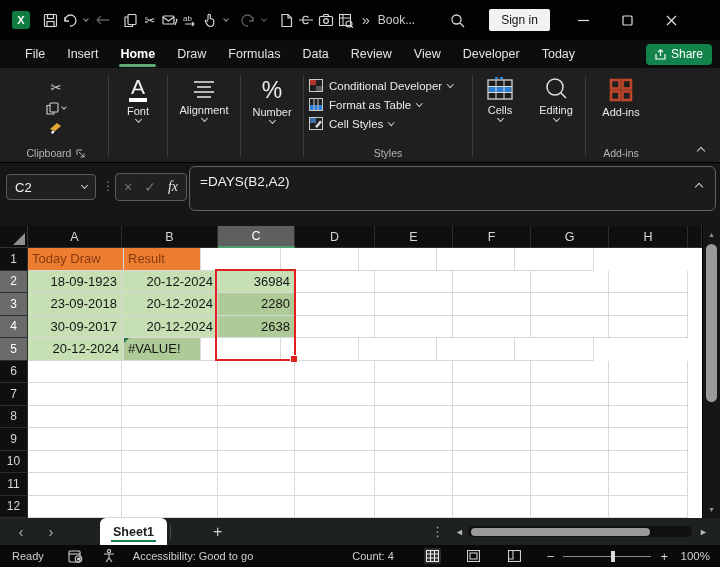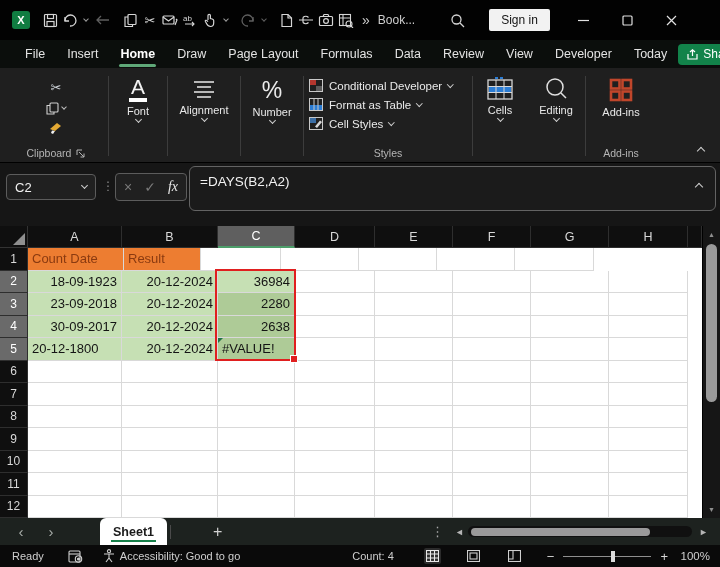--- a/index.html
+++ b/index.html
@@ -97,21 +97,21 @@
 .sdots{position:absolute;left:431px;font-size:13px;color:#a8a8a8;}
 .hs-left{position:absolute;left:455px;font-size:9px;color:#b5b5b5;}
 .hs-track{position:absolute;left:468px;right:28px;top:8px;height:11px;background:#101010;border-radius:6px;}
 .hs-thumb{position:absolute;left:3px;top:1.5px;width:80%;height:8px;background:#9a9a9a;border-radius:4px;}
 .hs-right{position:absolute;right:12px;font-size:9px;color:#b5b5b5;}
 
 
 .statusbar{height:22px;background:#0a0a0a;display:flex;align-items:center;font-size:11px;color:#cfcfcf;padding:0 10px;flex:none;}
 .sb-ready{margin-left:2px;}
 .sb-macro{margin-left:24px;display:flex;align-items:center;}
-.sb-access{margin-left:20px;display:flex;align-items:center;gap:5px;}
+.sb-access{margin-left:20px;display:flex;align-items:center;gap:18px;}
 .sb-right{margin-left:auto;display:flex;align-items:center;}
 .sb-count{margin-right:30px;}
 .viewicons{display:flex;align-items:center;gap:24px;margin-right:24px;}
 .viewbtn{display:flex;align-items:center;justify-content:center;padding:2px;}
 .viewbtn.sel{background:#2b2b2b;border-radius:2px;}
 .zoomctl{display:flex;align-items:center;gap:9px;}
 .zbtn{font-size:13px;color:#d8d8d8;}
 .ztrack{width:88px;height:1px;background:#8f8f8f;position:relative;}
 .zthumb{position:absolute;left:54%;top:-5px;width:4px;height:11px;background:#dcdcdc;}
 .zoomlvl{width:42px;text-align:right;font-size:11.5px;}
@@ -234,21 +234,20 @@
           </svg>
         </div>
     </div>
   </div>
 
   <div class="tabrow">
     <div class="rtab">File</div>
     <div class="rtab">Insert</div>
     <div class="rtab active">Home</div>
     <div class="rtab">Draw</div>
-    <div class="rtab">Page Layout</div>
     <div class="rtab">Formulas</div>
     <div class="rtab">Data</div>
     <div class="rtab">Review</div>
     <div class="rtab">View</div>
     <div class="rtab">Developer</div>
     <div class="rtab">Today</div>
     <div class="share-btn">
       <svg width="11" height="11" viewBox="0 0 11 11" fill="none" stroke="#fff" stroke-width="1.2">
           <path d="M1,5 L1,10 L10,10 L10,5"></path>
           <path d="M5.5,7 L5.5,1 M3,3 L5.5,0.8 L8,3"></path>
@@ -444,21 +443,21 @@
           <div class="ch sel" style="width: 77px;">C</div>
           <div class="ch" style="width: 80px;">D</div>
           <div class="ch" style="width: 78px;">E</div>
           <div class="ch" style="width: 78px;">F</div>
           <div class="ch" style="width: 78px;">G</div>
           <div class="ch" style="width: 79px;">H</div>
           <div class="ch fill" style="width: 14px;"></div>
         </div>
         <div class="gridrow">
           <div class="rh">1</div>
-          <div class="cell c-hdr" style="width: 96px;">Count Date</div>
+          <div class="cell c-hdr" style="width: 96px;">Today Draw</div>
           <div class="cell c-hdr" style="width: 77px;">Result</div>
           <div class="cell" style="width: 80px;"></div>
           <div class="cell" style="width: 78px;"></div>
           <div class="cell" style="width: 78px;"></div>
           <div class="cell" style="width: 78px;"></div>
           <div class="cell" style="width: 79px;"></div>
         </div>
         <div class="gridrow">
           <div class="rh sel">2</div>
           <div class="cell c-grn ar" style="width: 94px;">18-09-1923</div>
@@ -487,21 +486,20 @@
           <div class="cell c-grn ar" style="width: 96px;">20-12-2024</div>
           <div class="cell c-grnsel ar" style="width: 77px;">2638</div>
           <div class="cell" style="width: 80px;"></div>
           <div class="cell" style="width: 78px;"></div>
           <div class="cell" style="width: 78px;"></div>
           <div class="cell" style="width: 78px;"></div>
           <div class="cell" style="width: 79px;"></div>
         </div>
         <div class="gridrow">
           <div class="rh sel">5</div>
-          <div class="cell c-grn" style="width: 94px;">20-12-1800</div>
           <div class="cell c-grn ar" style="width: 96px;">20-12-2024</div>
           <div class="cell c-grnsel c-err" style="width: 77px;">#VALUE!</div>
           <div class="cell" style="width: 80px;"></div>
           <div class="cell" style="width: 78px;"></div>
           <div class="cell" style="width: 78px;"></div>
           <div class="cell" style="width: 78px;"></div>
           <div class="cell" style="width: 79px;"></div>
         </div>
         <div class="gridrow">
           <div class="rh">6</div>

